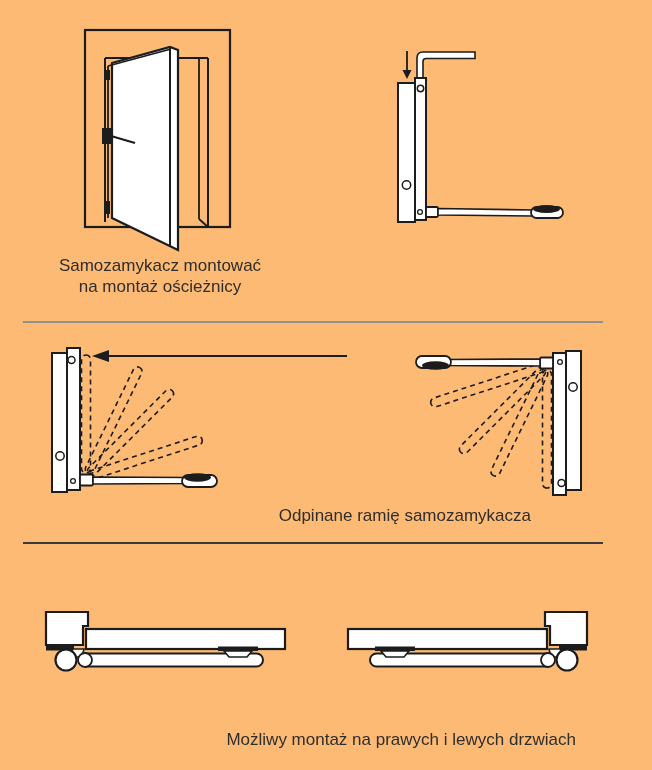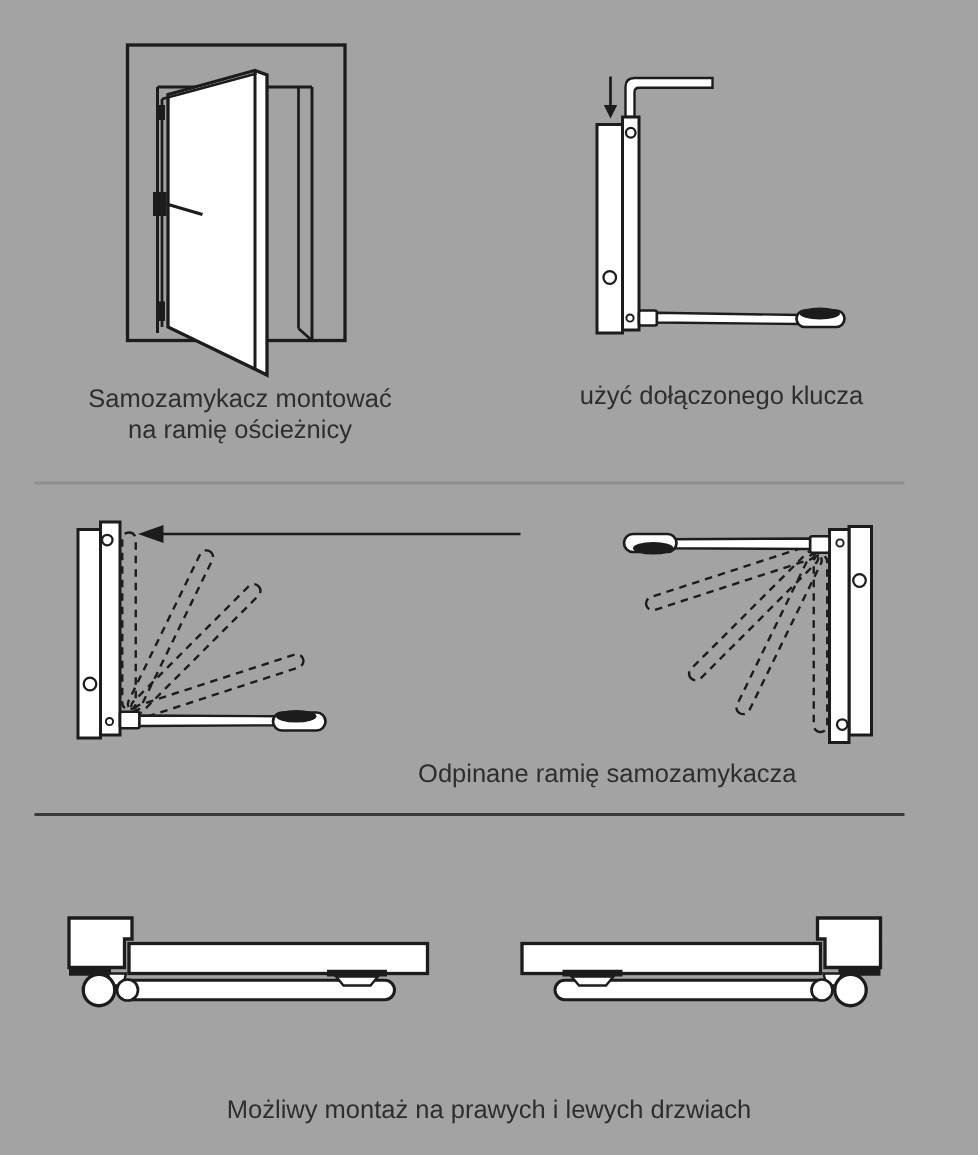--- a/index.html
+++ b/index.html
@@ -1,19 +1,19 @@
 <!DOCTYPE html>
 <html><head>
 <meta charset="utf-8">
 <style>
   html,body{margin:0;padding:0;background:#ffffff;}
   #stage{
     position:relative;
     width:652px;height:770px;
-    background:#a3a3a3;
+    background:#fdba74;
     overflow:hidden;
     font-family:"Liberation Sans", sans-serif;
   }
   .fig{position:absolute;}
   .caption{
     position:absolute;
     font-size:17px;
     line-height:21px;
     color:#2e2e2e;
     text-align:center;
@@ -62,24 +62,23 @@
       <circle cx="25" cy="167" r="2.4" stroke-width="1.3"></circle>
       <rect x="31" y="162" width="12" height="10" rx="1.5" fill="#ffffff" stroke-width="1.8"></rect>
       <polygon points="43,163.5 138,165 138,171 43,170" fill="#ffffff" stroke-width="1.6"></polygon>
       <rect x="136" y="162" width="32" height="11" rx="5.5" fill="#ffffff" stroke-width="1.8"></rect>
       <ellipse cx="151.5" cy="164" rx="13.5" ry="4" fill="#1c1c1c" stroke="none"></ellipse>
     </svg>
   </div>
 
   <div class="caption" style="left:35px;top:255px;width:250px;">
     <span style="display:block">Samozamykacz montować</span>
-    <span style="display:block">na ramię ościeżnicy</span>
+    <span style="display:block">na montaż ościeżnicy</span>
   </div>
   <div class="caption" style="left:361px;top:253px;width:240px;">
-    <span style="display:block">użyć dołączonego klucza</span>
   </div>
 
   <div class="divider light" style="left:23px;top:321px;width:580px;"></div>
 
   <div class="fig" style="left:48px;top:346px;">
     <svg width="175" height="150" viewBox="0 0 175 150" fill="none" stroke="#1c1c1c">
       <g>
         <g transform="translate(38,131) rotate(0)">
             <rect x="-4.5" y="-122" width="9" height="118" rx="4.5" stroke-width="1.6" stroke-dasharray="5 4"></rect>
           </g>
@@ -165,17 +164,17 @@
       <rect x="4" y="35" width="28" height="5.5" fill="#1c1c1c" stroke="none"></rect>
       <polygon points="30,39 42,39 40,47 32,47" fill="#ffffff" stroke-width="1.6"></polygon>
       <rect x="38" y="43.5" width="183" height="13" rx="6.5" fill="#ffffff" stroke-width="2"></rect>
       <circle cx="43" cy="50" r="7" fill="#ffffff" stroke-width="1.8"></circle>
       <circle cx="24" cy="50" r="10.5" fill="#ffffff" stroke-width="2.2"></circle>
       <rect x="176" y="36.5" width="40" height="4.5" fill="#1c1c1c" stroke="none"></rect>
       <polygon points="182,41 210,41 205,47 187,47" fill="#ffffff" stroke-width="1.6"></polygon>
     </svg>
   </div>
 
-  <div class="caption" style="left:76px;top:729px;width:500px;">
+  <div class="caption" style="left:76px;top:729px;width:500px;text-align:right;">
     <span>Możliwy montaż na prawych i lewych drzwiach</span>
   </div>
 
 </div>
 
 </body></html>

